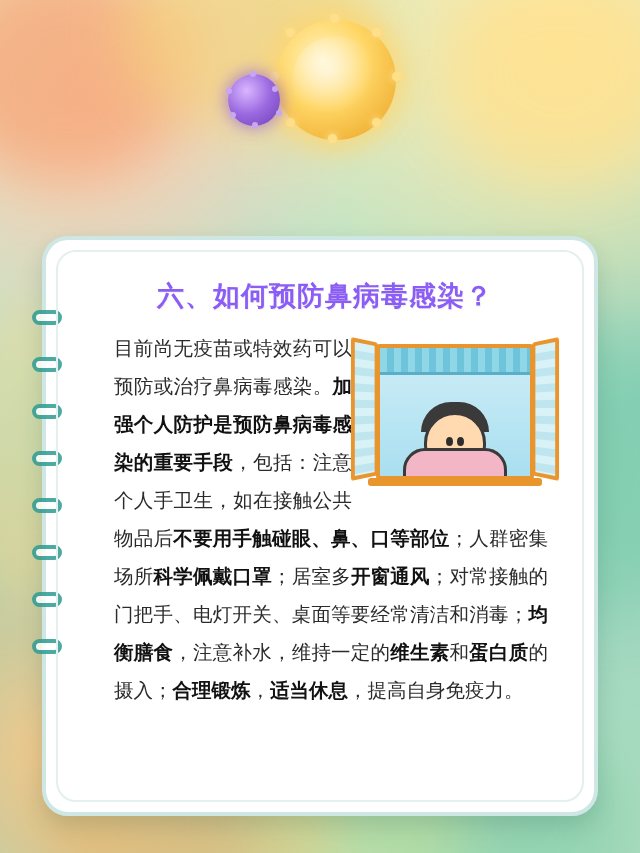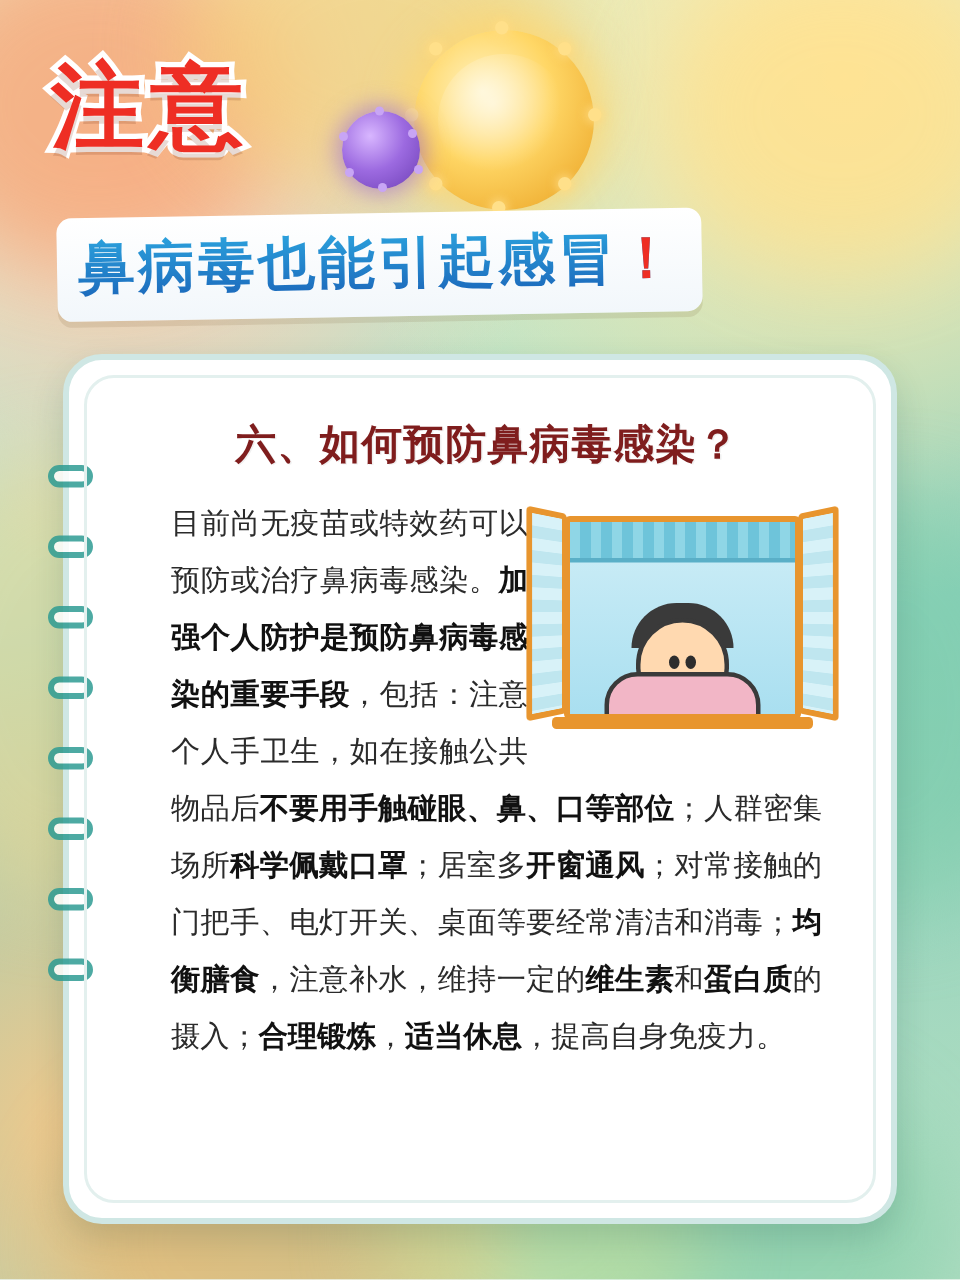--- a/index.html
+++ b/index.html
@@ -170,21 +170,21 @@
     box-sizing: border-box;
     opacity: .85;
   }
 
   .card-title {
     margin: 0 0 16px 0;
     font-family: "DejaVu Sans", "Liberation Sans", sans-serif;
     font-size: 27px;
     font-weight: bold;
     letter-spacing: 1px;
-    color: #7f1d1d;
+    color: #8b5cf6;
     text-align: center;
     padding-right: 12px;
     text-shadow: 1px 1px 0 rgba(0,0,0,.06);
   }
   .card-body {
     font-family: "DejaVu Sans", "Liberation Sans", sans-serif;
     font-size: 19.5px;
     line-height: 1.95;
     color: #2b2b2b;
     text-align: justify;
@@ -286,26 +286,20 @@
       <span class="dot" style="left:22px;top:-3px"></span>
       <span class="dot" style="left:44px;top:12px"></span>
       <span class="dot" style="left:48px;top:36px"></span>
       <span class="dot" style="left:24px;top:48px"></span>
       <span class="dot" style="left:2px;top:38px"></span>
       <span class="dot" style="left:-2px;top:14px"></span>
     </div>
   </div>
 
 
-  <div class="headline">
-    <h1 class="title-main">注意</h1>
-    <div class="subtitle-wrap">
-      <p class="subtitle"><span>鼻病毒也能引起感冒</span><span class="bang">！</span></p>
-    </div>
-  </div>
 
   <div class="card">
     <div class="rings">
       <div class="ring"></div>
       <div class="ring"></div>
       <div class="ring"></div>
       <div class="ring"></div>
       <div class="ring"></div>
       <div class="ring"></div>
       <div class="ring"></div>

